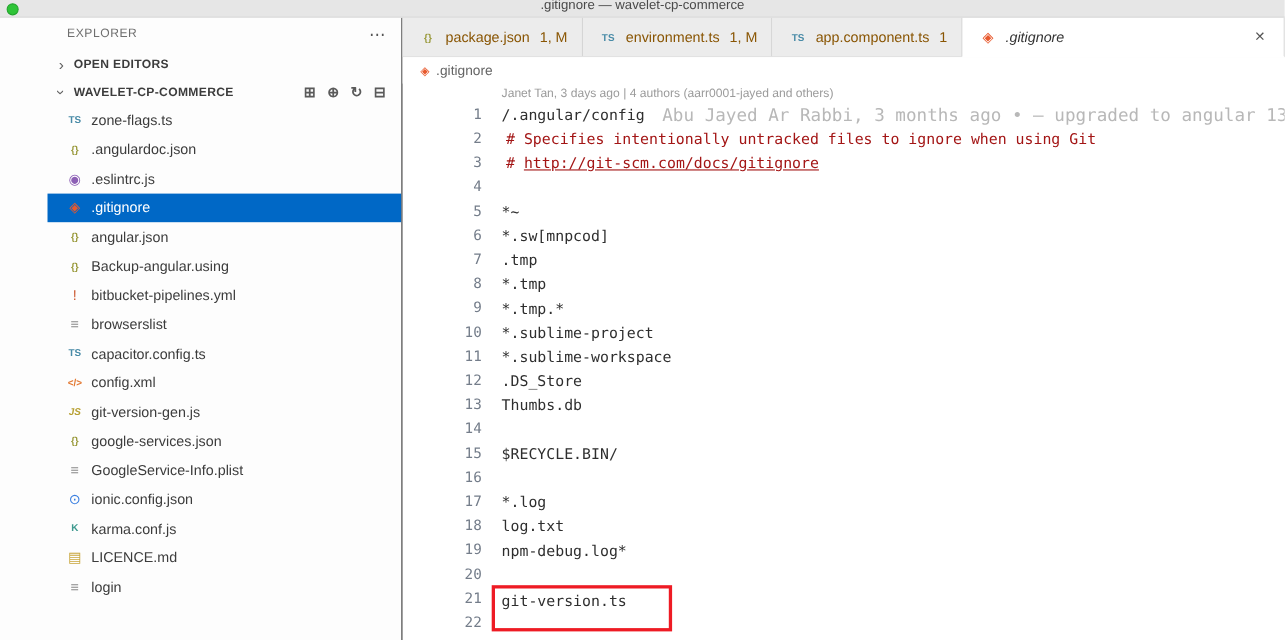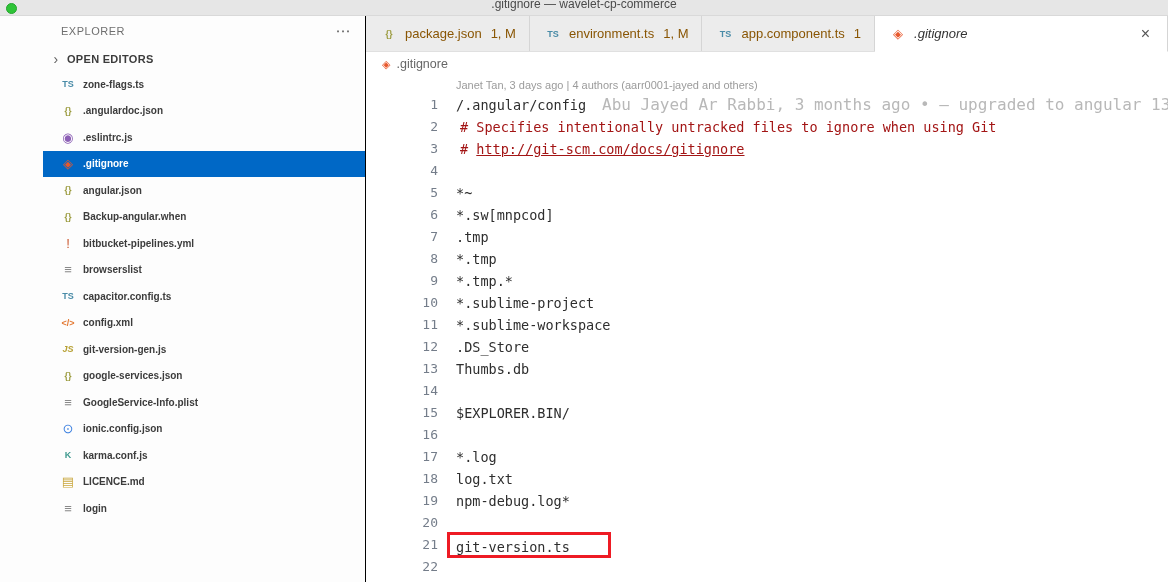--- a/index.html
+++ b/index.html
@@ -28,21 +28,21 @@
                  padding-left:6px; font-size:11px; font-weight:bold; letter-spacing:.3px; color:#3c3c3c; cursor:pointer; }
   .chev { width:14px; text-align:center; font-size:14px; font-weight:normal; color:#616161; display:inline-block; }
   .chev.rot90 { transform:rotate(90deg); }
   .tree-tools { display:flex; gap:10px; margin-right:14px; }
   .tool { font-size:13px; color:#5a5a5a; cursor:pointer; }
 
   .file-list { flex:1; overflow:hidden; }
   .file-row { height:26.5px; display:flex; align-items:center; padding-left:15px; cursor:pointer; }
   .icon { width:20px; flex:none; text-align:center; font-size:13px; font-style:normal; }
   .icon-text { font-size:9px; font-weight:bold; font-family:"Liberation Sans", sans-serif; letter-spacing:0; }
-  .file-label { margin-left:5px; font-size:10px; white-space:nowrap;font-weight:bold; }
+  .file-label { margin-left:5px; font-size:13px; white-space:nowrap; }
   .file-row.selected { background:var(--selection-blue); }
   .file-row.selected .file-label { color:#fff; }
 
   
   .editor { flex:1; display:flex; flex-direction:column; min-width:0; background:#fff; }
   .tabbar { height:36px; flex:none; display:flex; background:#ececec; border-bottom:1px solid #e0e0e0; }
   .tab { display:flex; align-items:center; gap:6px; padding:0 13px; font-size:13px;
          border-right:1px solid #d5d5d5; background:#ececec; color:var(--modified-tab); cursor:pointer; white-space:nowrap; }
   .tab-badge { margin-left:3px; }
   .tab.active { background:#fff; border-bottom:1px solid #fff; margin-bottom:-1px; color:#333; flex:1; }
@@ -57,21 +57,21 @@
           font-family:"DejaVu Sans Mono", monospace; font-size:13.5px; color:var(--code-text); }
   .blame-header { margin-left:90px; height:16px; line-height:14px;
                   font-family:"Liberation Sans", sans-serif; font-size:11px; color:var(--blame-gray); cursor:pointer; white-space:nowrap; }
   .code-line { display:flex; height:22px; line-height:22px; white-space:pre; }
   .ln { width:72px; flex:none; text-align:right; color:var(--line-number); font-size:13px; }
   .code-text { margin-left:18px; }
   .comment { color:var(--comment-red);margin-left:22px; }
   .lnk { color:var(--comment-red); text-decoration:underline; cursor:pointer; }
   .inline-blame { color:var(--inline-blame-gray); padding-left:16px; font-size:16px; white-space:pre; }
   .red-box { display:inline-block; border:3px solid var(--annotation-red);
-             padding:0 38px 0 6px; margin-left:-9px; height:26px; line-height:24px;
+             padding:0 38px 0 6px; margin-left:-9px; height:42px; line-height:24px;
              margin-top:-2px; vertical-align:top; }
 </style>
 </head>
 <body>
 
 <div class="window">
 
   <div class="titlebar">
     <span class="traffic-light"></span>
     <div class="titlebar-title">.gitignore — wavelet-cp-commerce</div>
@@ -84,20 +84,31 @@
         <span>EXPLORER</span>
         <span class="spacer"></span>
         <span class="more-actions" style="color: rgb(85, 85, 85);">⋯</span>
       </div>
 
       <div class="section-row">
         <span class="chev" style="color: rgb(97, 97, 97);">›</span>
         <span>OPEN EDITORS</span>
       </div>
 
+      <div class="section-row">
+        <span class="chev rot90" style="color: rgb(97, 97, 97);">›</span>
+        <span>WAVELET-CP-COMMERCE</span>
+        <span class="spacer"></span>
+        <span class="tree-tools">
+          <span class="tool" style="color: rgb(90, 90, 90);">⊞</span>
+          <span class="tool" style="color: rgb(90, 90, 90);">⊕</span>
+          <span class="tool" style="color: rgb(90, 90, 90);">↻</span>
+          <span class="tool" style="color: rgb(90, 90, 90);">⊟</span>
+        </span>
+      </div>
 
       <div class="file-list">
           <div class="file-row">
             <span class="icon icon-text" style="color: rgb(73, 139, 167);">TS</span>
             <span class="file-label">zone-flags.ts</span>
           </div>
           <div class="file-row">
             <span class="icon icon-text" style="color: rgb(153, 153, 58);">{}</span>
             <span class="file-label">.angulardoc.json</span>
           </div>
@@ -108,21 +119,21 @@
           <div class="file-row selected">
             <span class="icon" style="color: rgb(232, 88, 44);">◈</span>
             <span class="file-label">.gitignore</span>
           </div>
           <div class="file-row">
             <span class="icon icon-text" style="color: rgb(153, 153, 58);">{}</span>
             <span class="file-label">angular.json</span>
           </div>
           <div class="file-row">
             <span class="icon icon-text" style="color: rgb(153, 153, 58);">{}</span>
-            <span class="file-label">Backup-angular.when</span>
+            <span class="file-label">Backup-angular.using</span>
           </div>
           <div class="file-row">
             <span class="icon" style="color: rgb(204, 91, 51);">!</span>
             <span class="file-label">bitbucket-pipelines.yml</span>
           </div>
           <div class="file-row">
             <span class="icon" style="color: rgb(138, 138, 138);">≡</span>
             <span class="file-label">browserslist</span>
           </div>
           <div class="file-row">
@@ -203,21 +214,21 @@
             <div class="code-line"><span class="ln">5</span><span class="code-text">*~</span></div>
             <div class="code-line"><span class="ln">6</span><span class="code-text">*.sw[mnpcod]</span></div>
             <div class="code-line"><span class="ln">7</span><span class="code-text">.tmp</span></div>
             <div class="code-line"><span class="ln">8</span><span class="code-text">*.tmp</span></div>
             <div class="code-line"><span class="ln">9</span><span class="code-text">*.tmp.*</span></div>
             <div class="code-line"><span class="ln">10</span><span class="code-text">*.sublime-project</span></div>
             <div class="code-line"><span class="ln">11</span><span class="code-text">*.sublime-workspace</span></div>
             <div class="code-line"><span class="ln">12</span><span class="code-text">.DS_Store</span></div>
             <div class="code-line"><span class="ln">13</span><span class="code-text">Thumbs.db</span></div>
             <div class="code-line"><span class="ln">14</span></div>
-            <div class="code-line"><span class="ln">15</span><span class="code-text">$EXPLORER.BIN/</span></div>
+            <div class="code-line"><span class="ln">15</span><span class="code-text">$RECYCLE.BIN/</span></div>
             <div class="code-line"><span class="ln">16</span><span class="code-text"></span></div>
             <div class="code-line"><span class="ln">17</span><span class="code-text">*.log</span></div>
             <div class="code-line"><span class="ln">18</span><span class="code-text">log.txt</span></div>
             <div class="code-line"><span class="ln">19</span><span class="code-text">npm-debug.log*</span></div>
             <div class="code-line"><span class="ln">20</span><span class="code-text"></span></div>
             <div class="code-line"><span class="ln">21</span><span class="code-text"><span class="red-box">git-version.ts</span></span></div>
             <div class="code-line"><span class="ln">22</span><span class="code-text"></span></div>
           </div>
       </div>
     </section>

